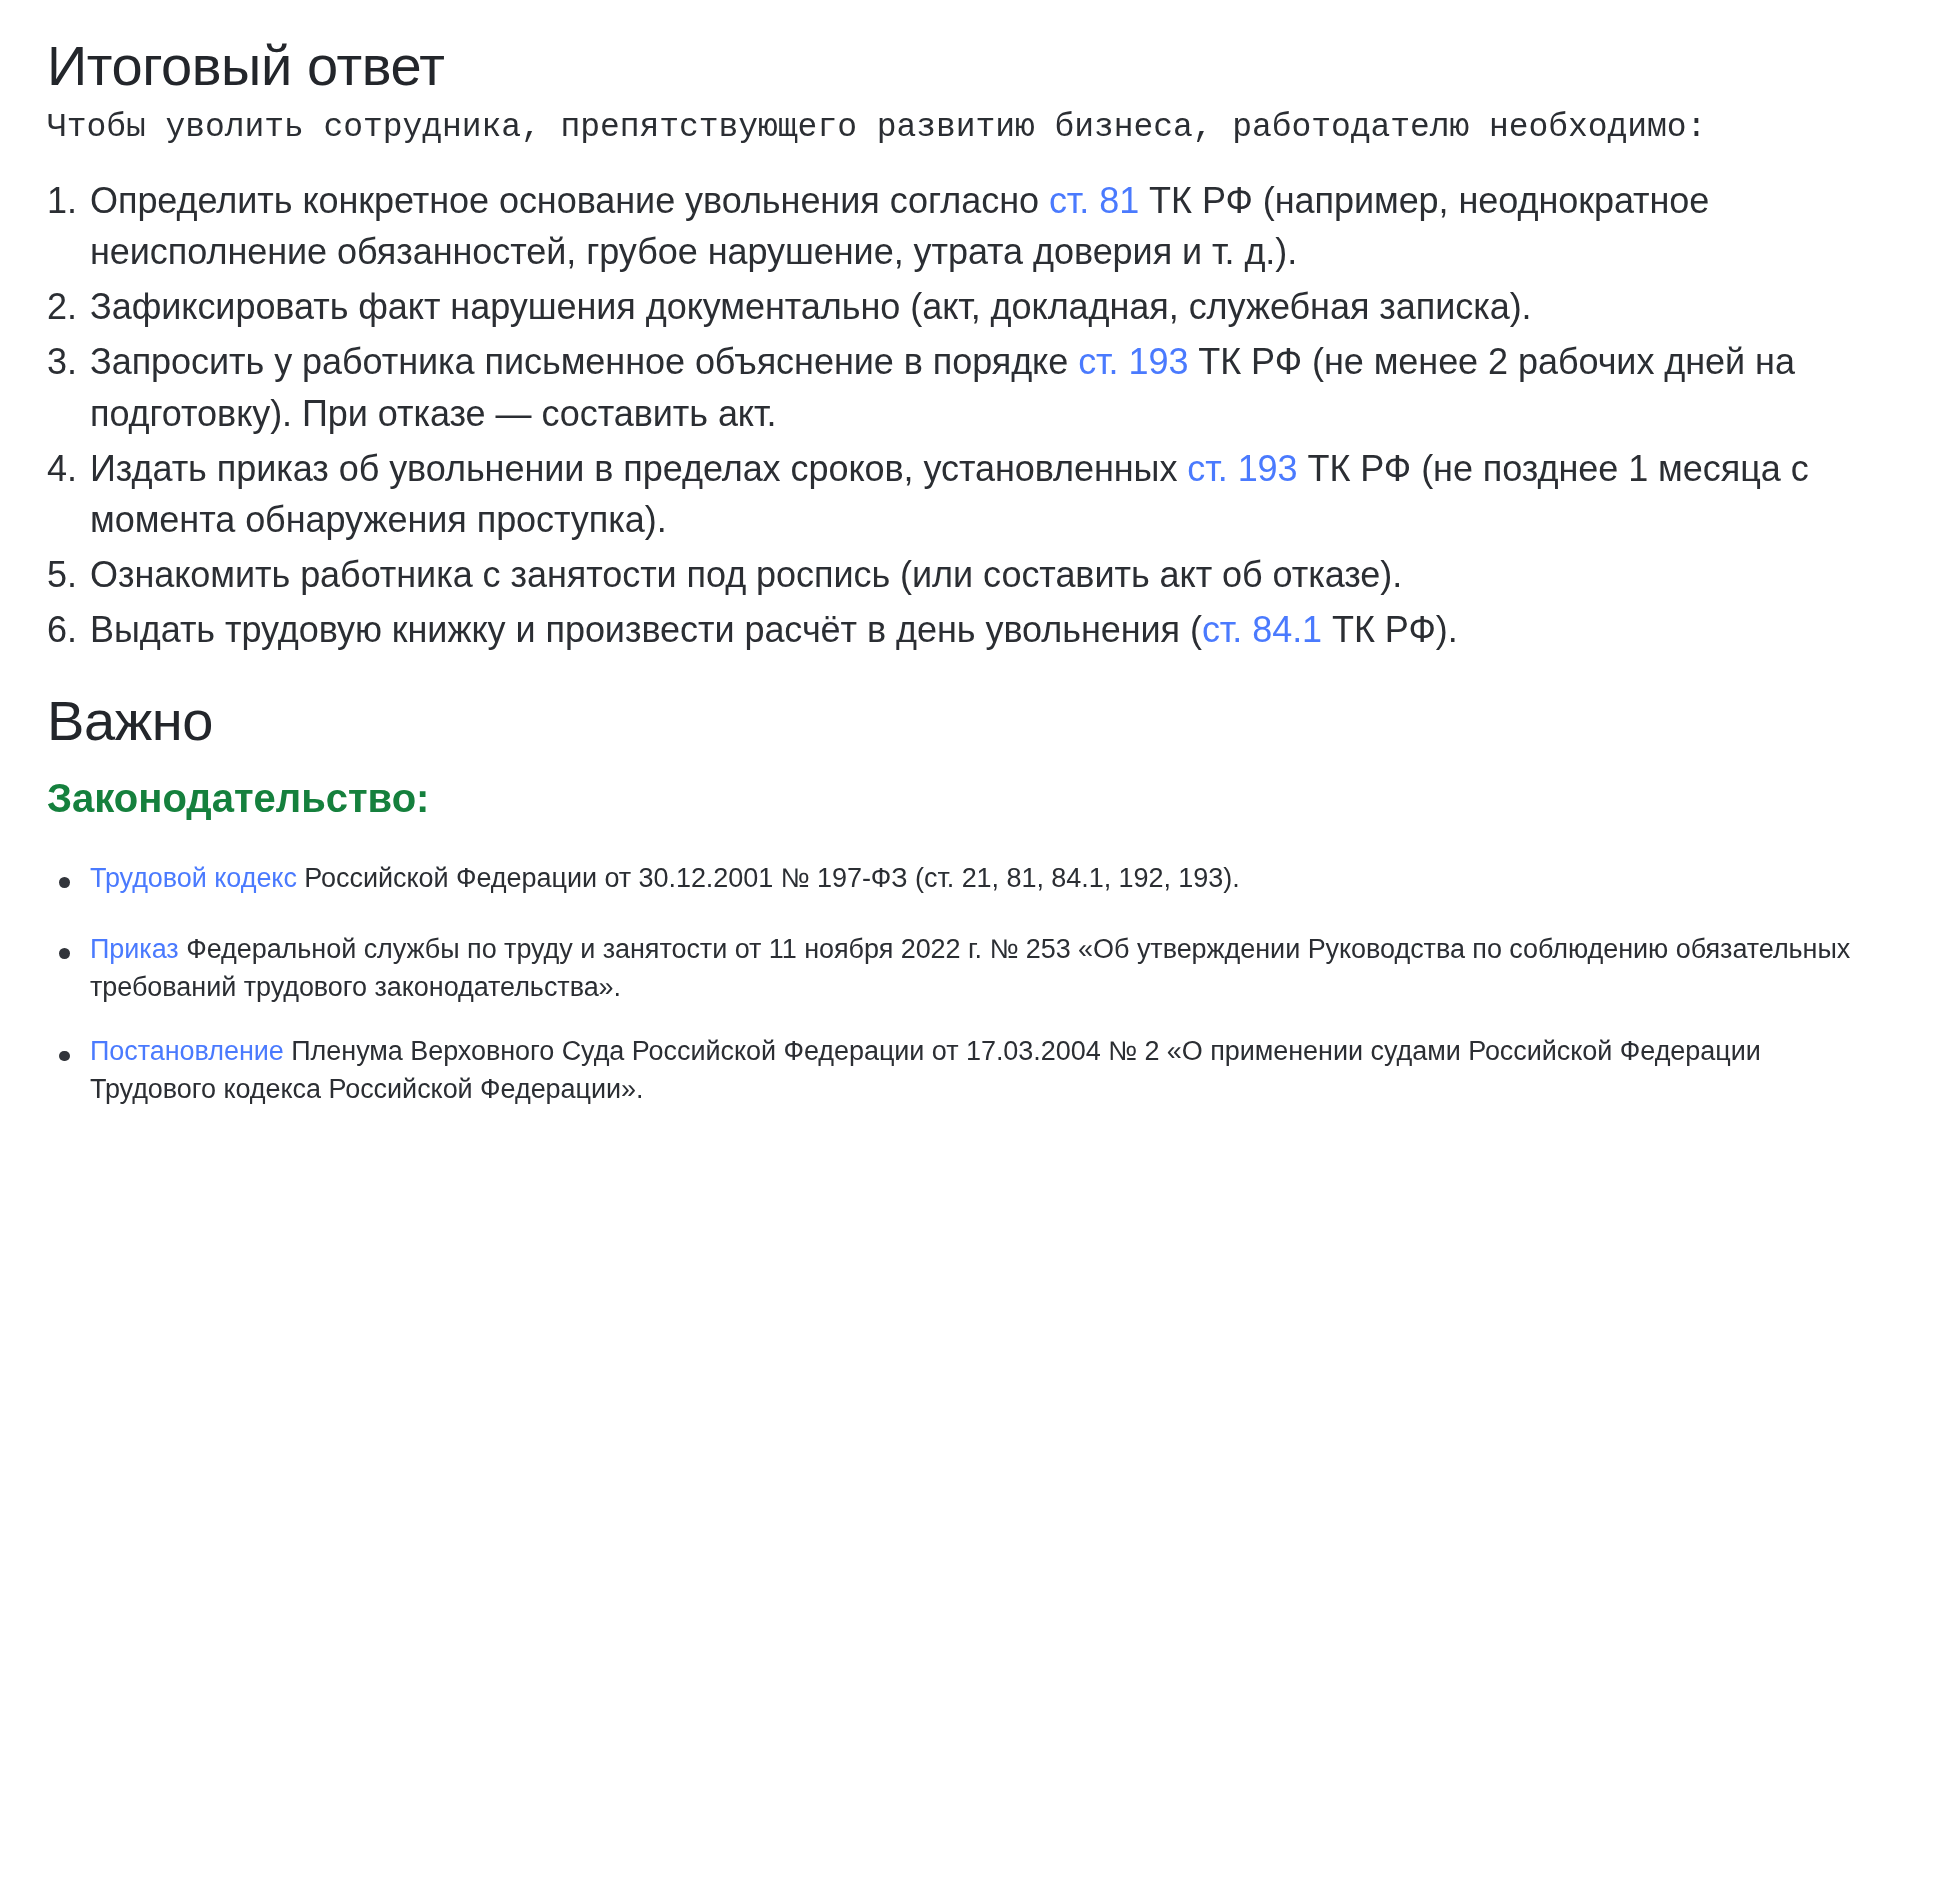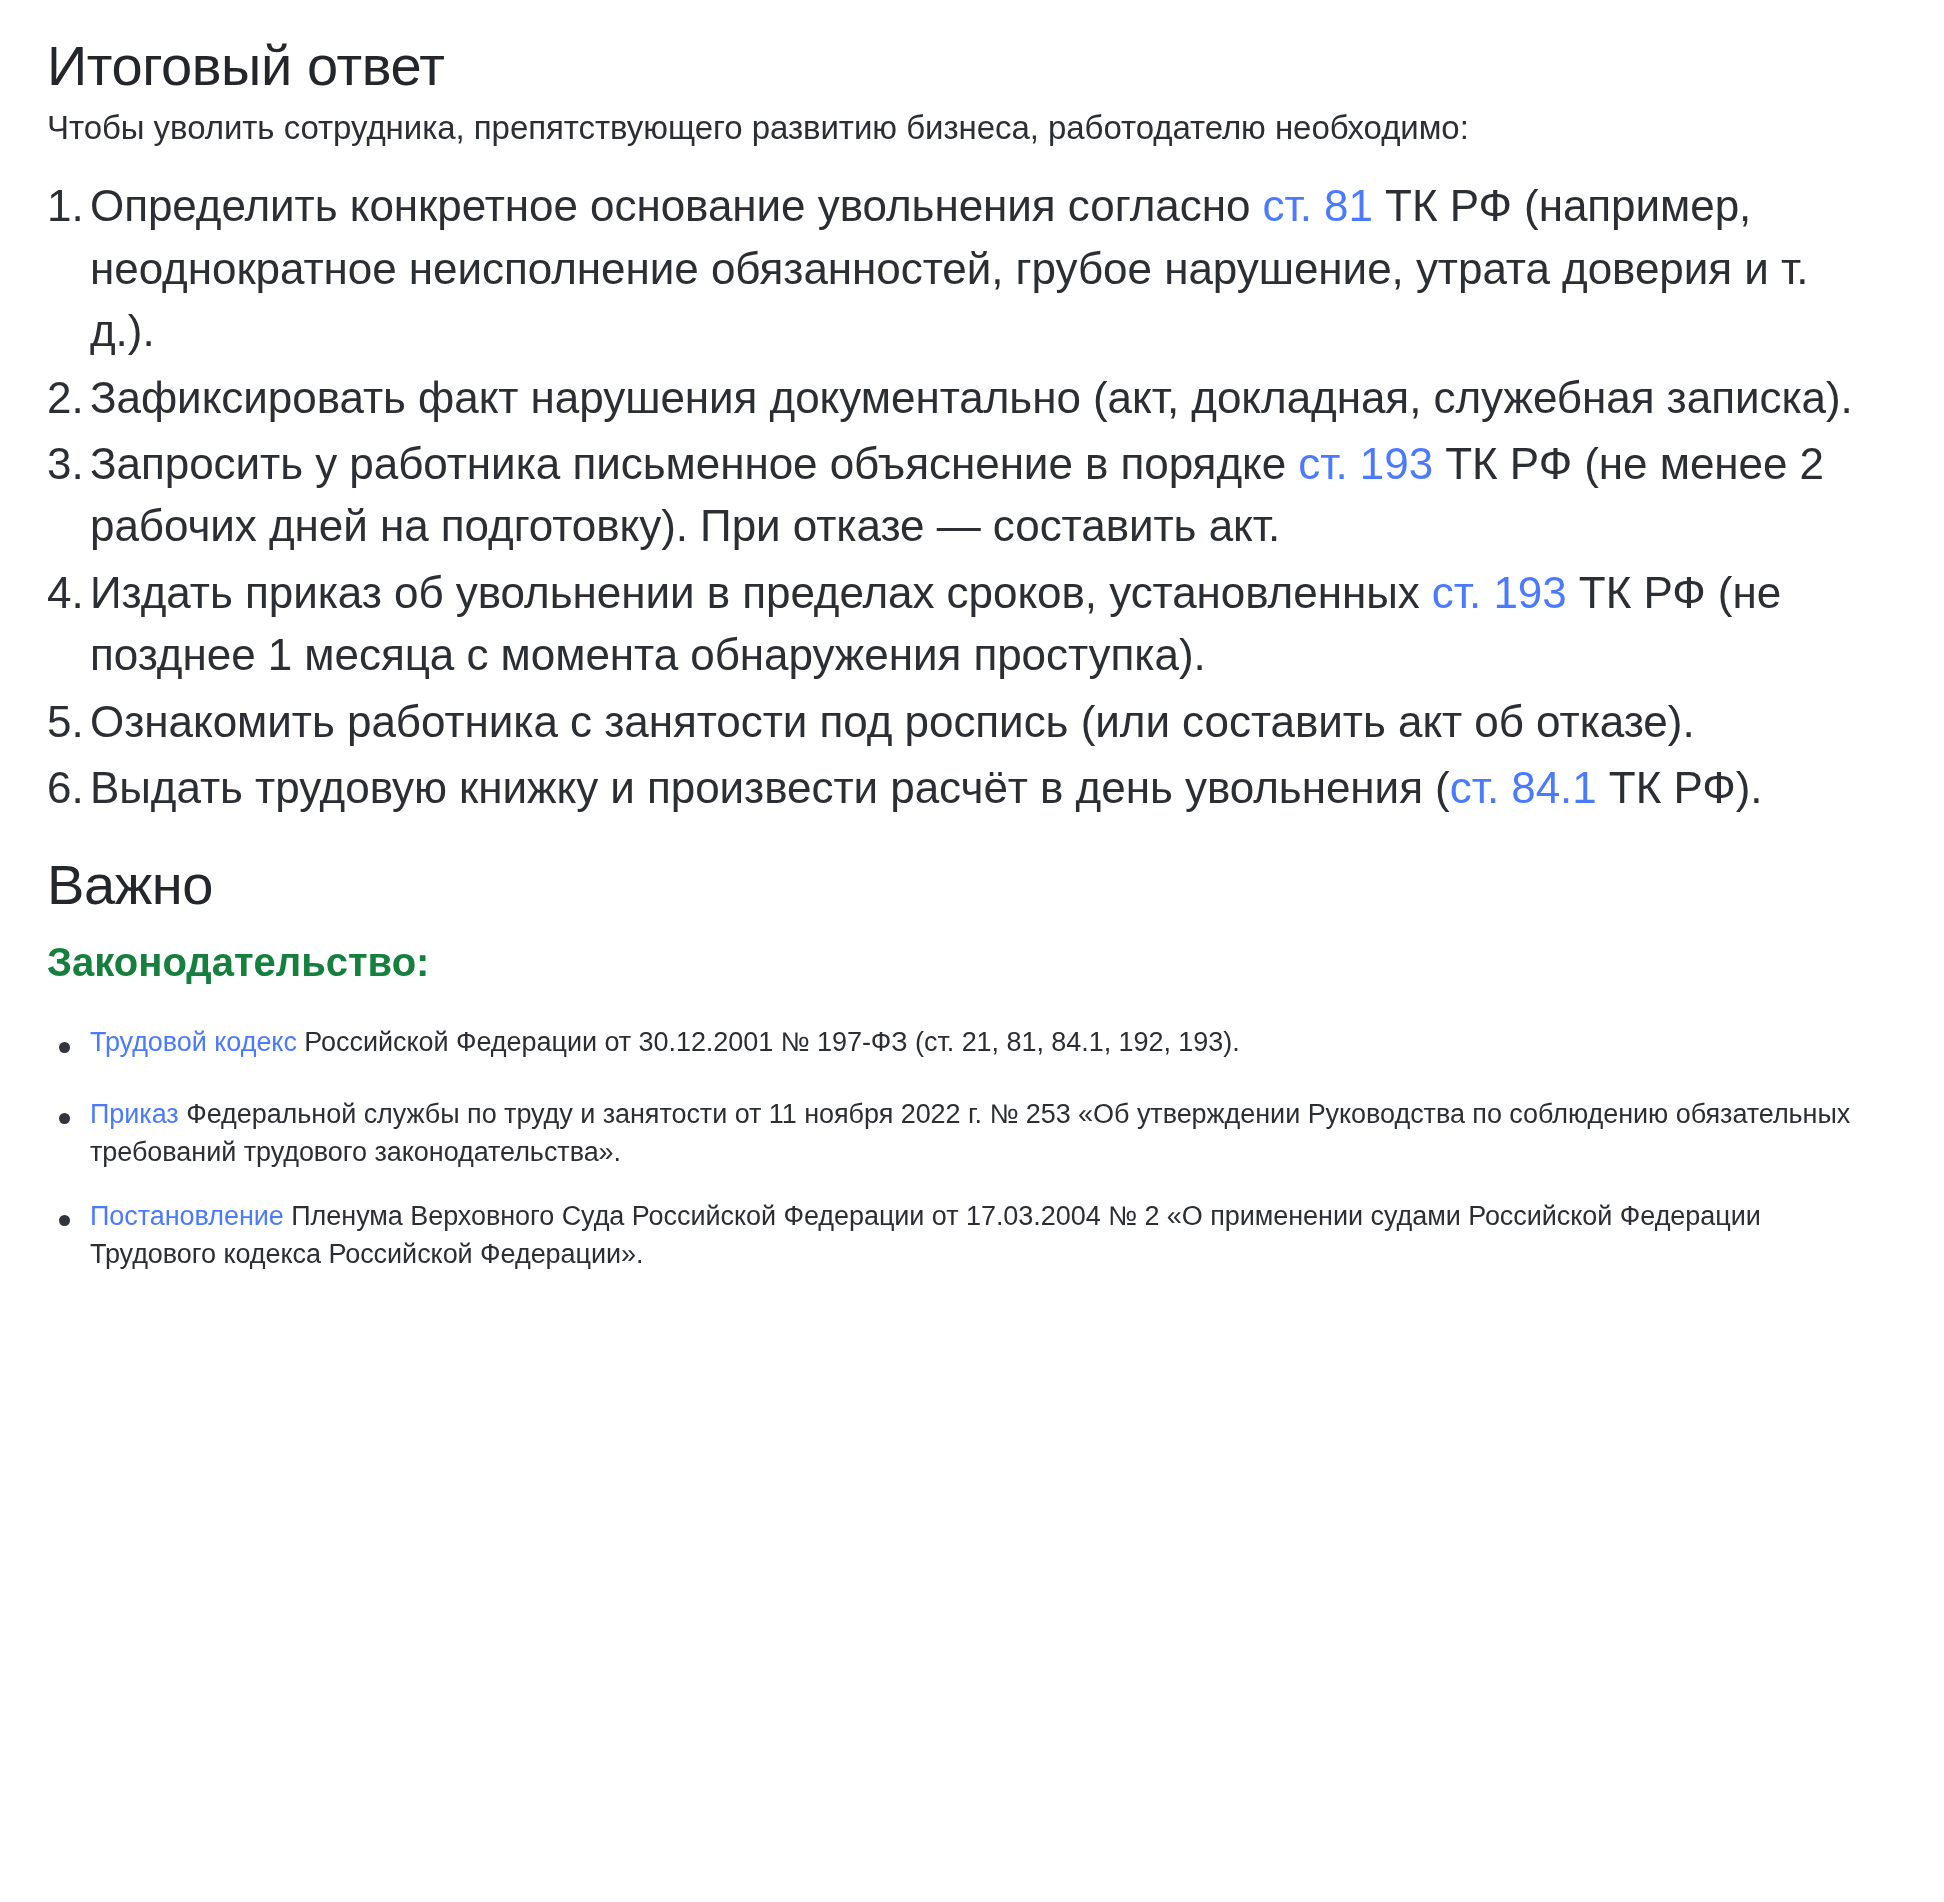--- a/index.html
+++ b/index.html
@@ -33,34 +33,35 @@
     margin-bottom: 9.8px;
   }
 
   p.intro,
   p.note {
     font-size: 33px;
     line-height: 1.42;
     margin: 0;
     color: #2b2e33;
     letter-spacing: -0.05px;
+    font-family: Liberation Mono, monospace;
   }
   p.intro { margin-bottom: 9.8px; }
   p.note  { margin-top: 25.5px; }
 
   ol.steps {
     margin: 23.5px 0 0 0;
     padding: 0;
     list-style: none;
     counter-reset: step;
   }
   ol.steps > li {
     position: relative;
     counter-increment: step;
-    font-size: 44px;
+    font-size: 36px;
     line-height: 1.42;
     padding-left: 43px;
     margin-bottom: 3.9px;
     letter-spacing: -0.05px;
   }
   ol.steps > li::before {
     content: counter(step) ".";
     position: absolute;
     left: 0;
     top: 0;

